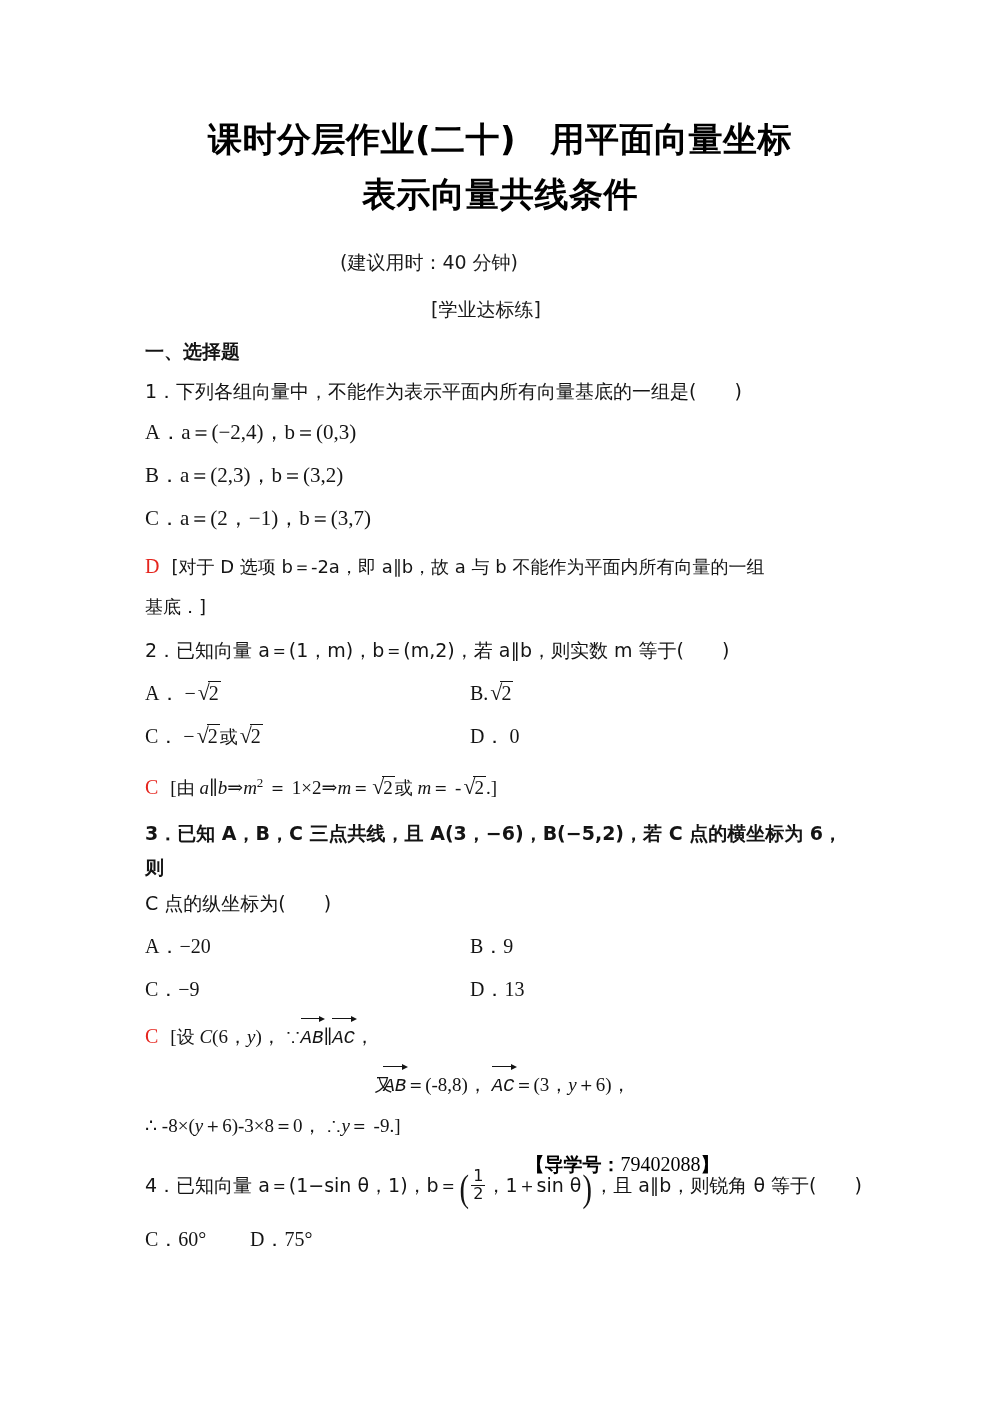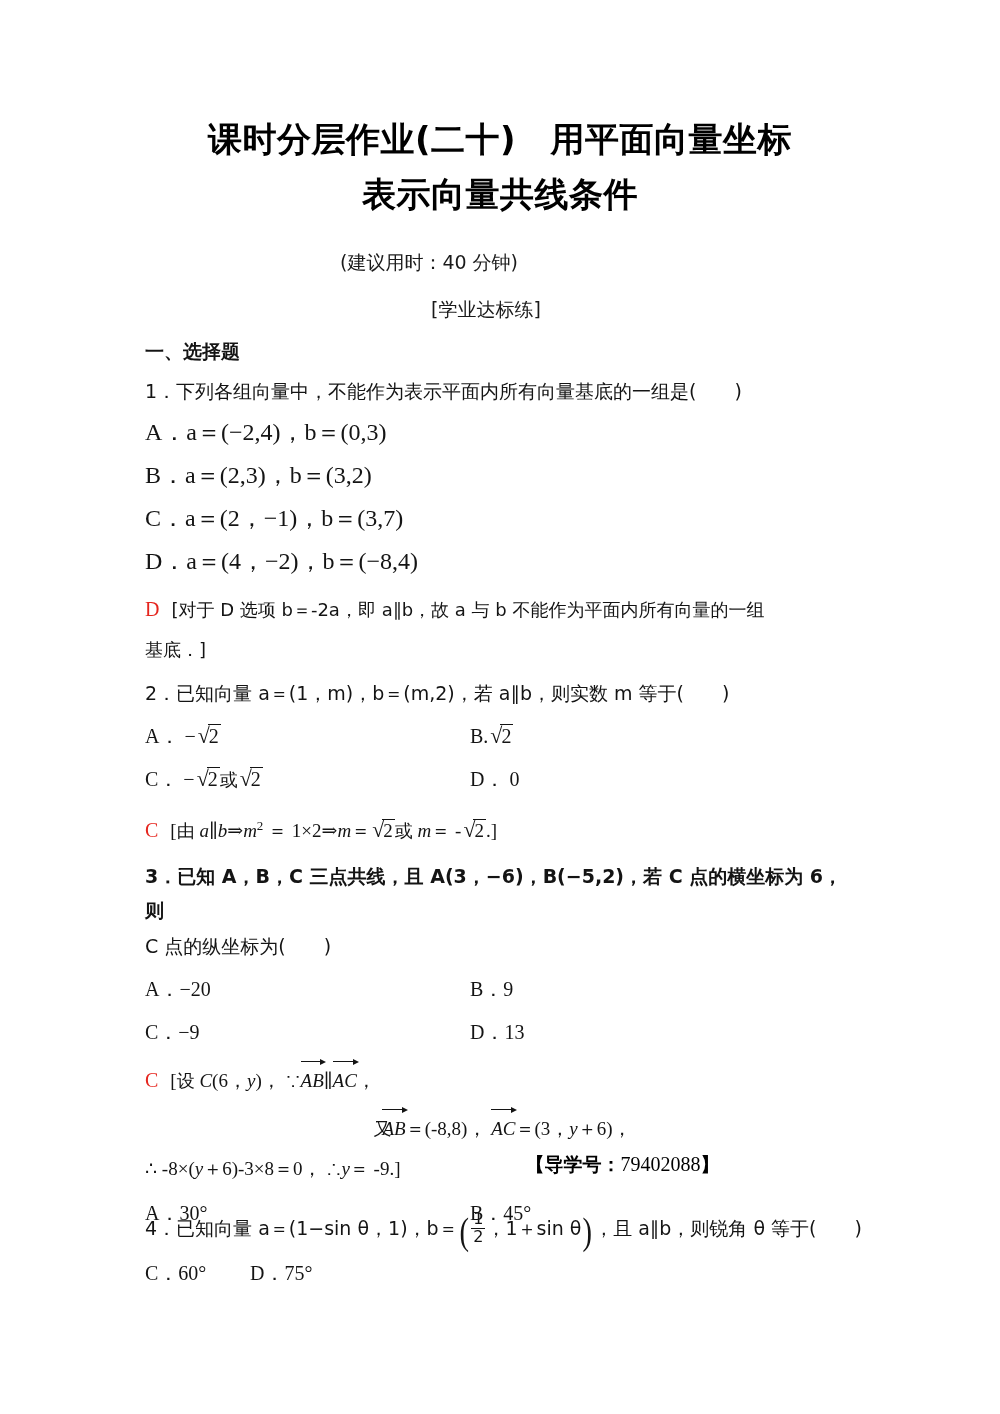--- a/index.html
+++ b/index.html
@@ -68,21 +68,21 @@
     width: 715px;
   }
   .head-cn {
     font-family: "DejaVu Sans", "Liberation Sans", sans-serif;
     font-weight: bold;
     font-size: 19px;
     line-height: 30px;
     margin-bottom: 8px;
   }
   .row {
-    font-size: 24px;
+    font-size: 21px;
     line-height: 30px;
     margin-bottom: 13px;
     white-space: nowrap;
   }
   .qline {
     font-size: 20px;
     line-height: 34px;
     margin-bottom: 9px;
   }
   .sol {
@@ -120,20 +120,21 @@
     padding: 0 2px 0 1px;
     margin-left: -2px;
   }
 
   
   .vec {
     display: inline-block;
     position: relative;
     font-style: italic;
     padding-top: 2px;
+    font-family: Liberation Mono, monospace;
   }
   .vec .arr {
     position: absolute;
     left: 0; right: -2px;
     top: -1px;
     height: 7px;
   }
   .vec .arr::before {
     content: "";
     position: absolute;
@@ -221,21 +222,20 @@
   <div class="section-tag cn-s">[学业达标练]</div>
 
   <div class="content">
 
     <div class="head-cn">一、选择题</div>
 
     <div class="qline cn-s">1．下列各组向量中，不能作为表示平面内所有向量基底的一组是(　　)</div>
     <div class="row">A．a＝(−2,4)，b＝(0,3)</div>
     <div class="row">B．a＝(2,3)，b＝(3,2)</div>
     <div class="row">C．a＝(2，−1)，b＝(3,7)</div>
-    <div class="row">D．a＝(4，−2)，b＝(−8,4)</div>
 
     <div class="sol">
       <span class="ans">D</span><span class="cn">[对于 D 选项 b＝‑2a，即 a∥b，故 a 与 b 不能作为平面内所有向量的一组</span>
       <div class="cn" style="line-height:40px;">基底．]</div>
     </div>
 
     <div class="qline cn-s" style="margin-top:6px;">2．已知向量 a＝(1，m)，b＝(m,2)，若 a∥b，则实数 m 等于(　　)</div>
 
     <div class="opt-grid">
       <span class="opt-a"><span>A．</span>&nbsp;−<span class="sqrt"><span class="rad">√</span><span class="val">2</span></span></span><span class="opt-b"><span>B.</span><span class="sqrt"><span class="rad">√</span><span class="val">2</span></span></span>
@@ -275,21 +275,18 @@
       <span>4．已知向量 a＝(1−sin θ，1)，b＝</span><span class="bigparen">(</span><span class="frac"><span class="num">1</span><span class="den">2</span></span><span>，1＋sin θ</span><span class="bigparen">)</span><span>，且 a∥b，则锐角 θ 等于(　　)</span>
     </div>
 
   </div>
 
   <div class="daoxue">
     <span class="inner"><span>【导学号：</span><span class="num">79402088</span><span>】</span></span>
   </div>
 
   <div class="tail">
-    <div class="opt-grid">
-      <span class="opt-a">A．30°</span><span class="opt-b">B．45°</span>
-    </div>
     <div class="opt-grid" style="margin-top:26px;">
       <span style="display:inline-block;width:105px;">C．60°</span><span style="display:inline-block;">D．75°</span>
     </div>
   </div>
 
 </div>
 
 </body></html>

